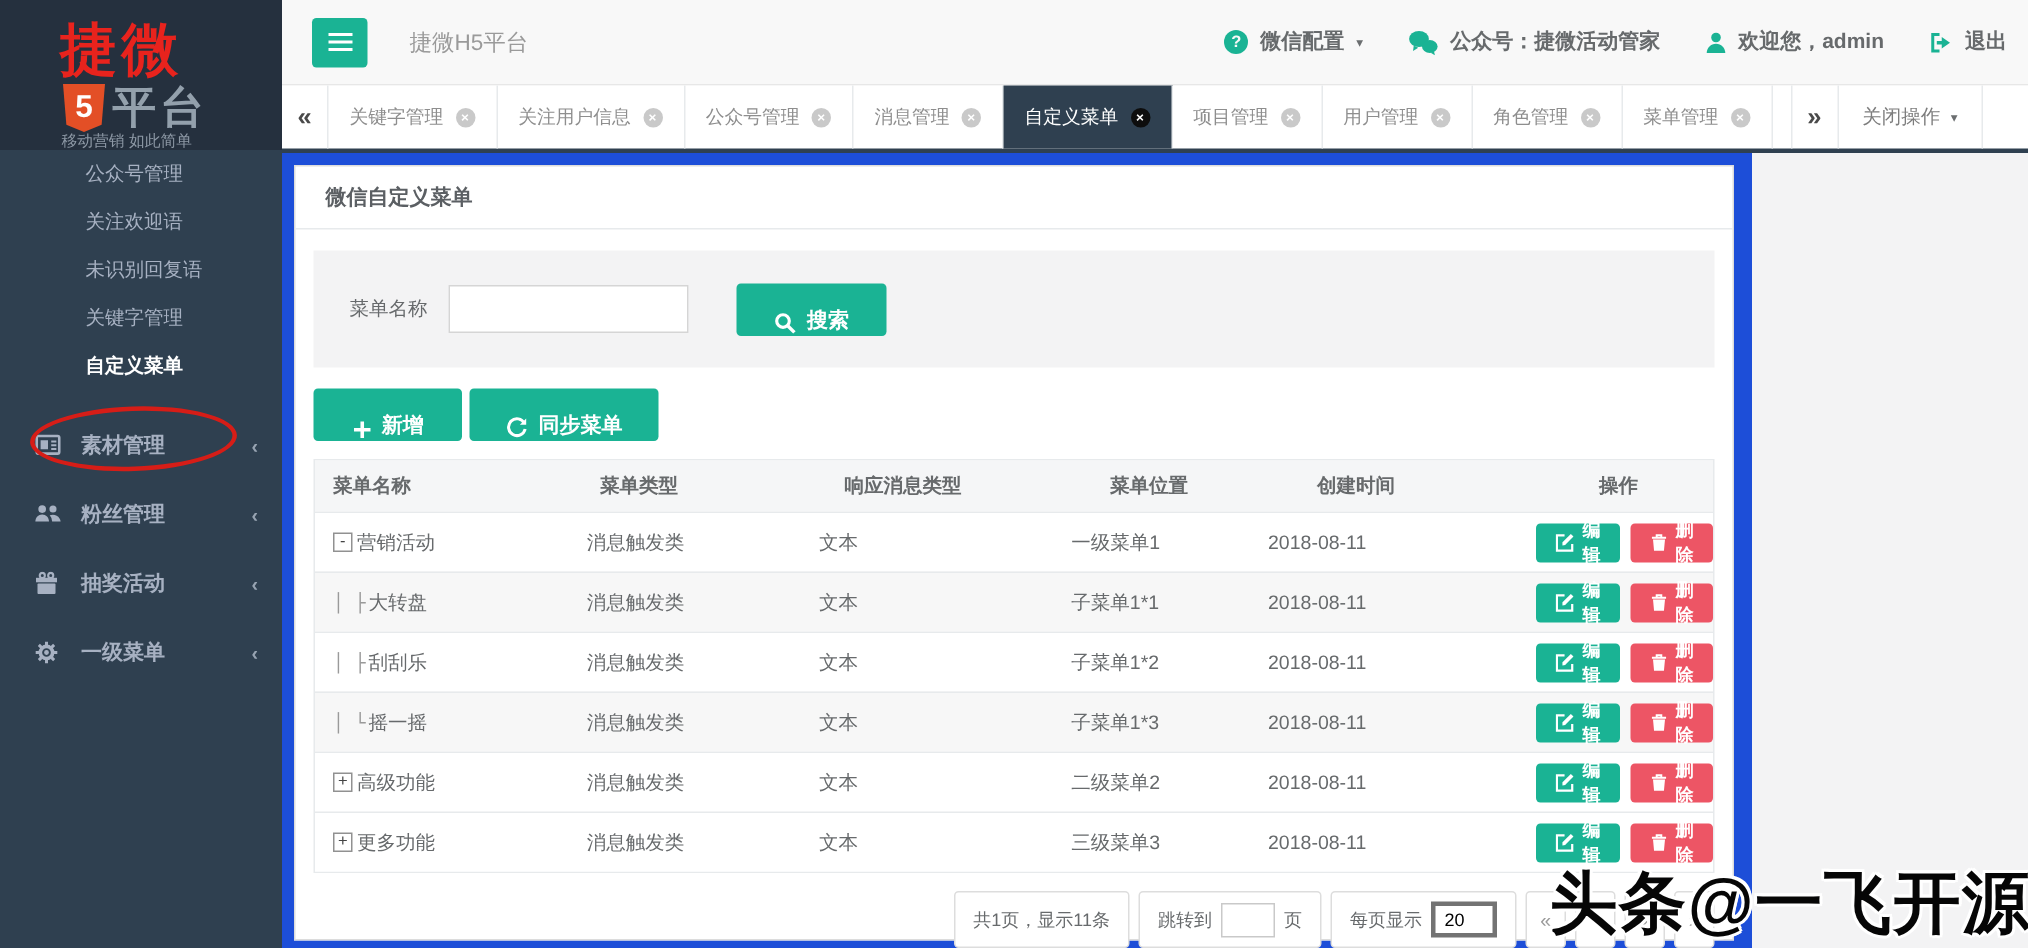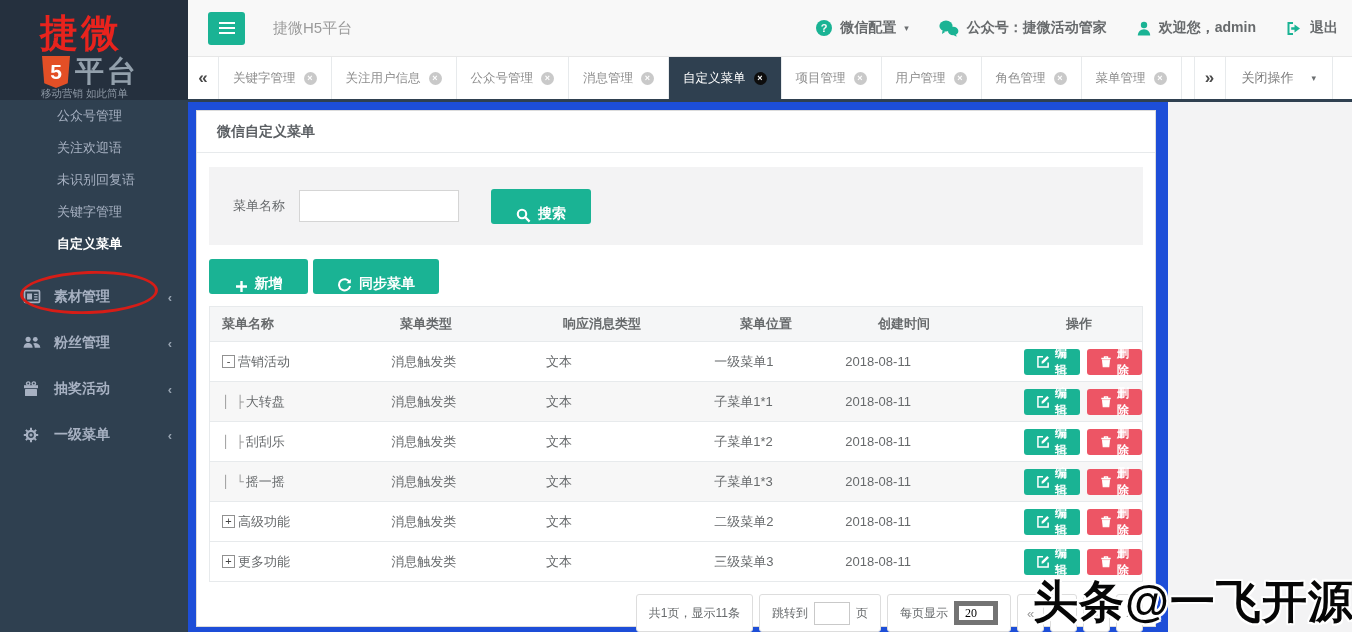--- a/index.html
+++ b/index.html
@@ -52,21 +52,21 @@
   .tab-nav{width:30px;border-right:1px solid #e7eaec;display:flex;align-items:center;justify-content:center;
     color:#4a4a4a;font-size:17px;font-weight:800;cursor:pointer;}
   .tab-nav.right{border-left:1px solid #e7eaec;}
   .tab{display:flex;align-items:center;gap:8px;padding:0 14px;border-right:1px solid #e7eaec;
     font-size:12.5px;color:#8e8e8e;cursor:pointer;white-space:nowrap;}
   .tab .close{width:13px;height:13px;border-radius:50%;background:#c9c9c9;color:#fff;
     font-size:9px;line-height:13px;text-align:center;font-weight:800;flex:0 0 auto;}
   .tab.active{background:#2f4050;color:#fff;}
   .tab.active .close{background:#0d0d0d;}
   .tab-gap{width:12px;}
-  .close-ops{display:flex;align-items:center;gap:18px;padding:0 16px;font-size:13px;color:#7d7d7d;
+  .close-ops{display:flex;align-items:center;gap:7px;padding:0 16px;font-size:13px;color:#7d7d7d;
     border-right:1px solid #e7eaec;cursor:pointer;}
   
   .main{position:absolute;left:188px;top:102px;width:980px;height:530px;background:#1d4ed8;}
   .panel{position:absolute;left:8px;top:8px;right:12px;bottom:5px;background:#fff;border:1px solid #dcdcdc;}
   .panel-title{height:41px;line-height:41px;padding-left:20px;font-size:14px;font-weight:700;
     color:#5b5f63;border-bottom:1px solid #e7eaec;}
   .search-box{margin:14px 12px 0;height:78px;background:#f3f3f4;display:flex;align-items:center;padding-left:24px;box-sizing:border-box;}
   .search-box label{font-size:13px;color:#676a6c;}
   .search-input{width:160px;height:32px;border:1px solid #d5d5d5;background:#fff;margin-left:14px;
     padding:0 8px;font-size:13px;box-sizing:border-box;}
@@ -93,21 +93,21 @@
   .mini-btn{height:26px;padding:0 13px;border:none;border-radius:3px;font-size:12px;font-weight:700;color:#fff;
     display:inline-flex;align-items:center;gap:5px;cursor:pointer;font-family:"Liberation Sans","DejaVu Sans",sans-serif;}
   .mini-btn.edit{background:#1ab394;}
   .mini-btn.del{background:#ed5565;margin-left:7px;}
   
   .pager{display:flex;justify-content:flex-end;gap:6px;margin:12px 12px 4px;font-size:12px;color:#676a6c;}
   .pcell{border:1px solid #ddd;border-radius:3px;background:#fff;height:38px;display:flex;align-items:center;
     padding:0 12px;gap:6px;box-sizing:border-box;}
   .pnav{width:27px;padding:0;justify-content:center;color:#9a9a9a;font-size:13px;cursor:pointer;}
   .jump-input{width:36px;height:23px;border:1px solid #c9c9c9;text-align:center;font-size:12px;box-sizing:border-box;}
-  .pp-input{width:44px;height:24px;border:5px solid #737373;text-align:left;padding-left:6px;font-size:12px;box-sizing:border-box;font-family:Liberation Serif, serif;}
+  .pp-input{width:44px;height:24px;border:3px solid #737373;text-align:left;padding-left:6px;font-size:12px;box-sizing:border-box;}
   
   .watermark{position:absolute;right:-2px;bottom:0px;font-size:45px;font-weight:800;color:#060606;
     letter-spacing:1px;z-index:60;white-space:nowrap;pointer-events:none;
     text-shadow:2px 0 0 #fff,-2px 0 0 #fff,0 2px 0 #fff,0 -2px 0 #fff,
       1.6px 1.6px 0 #fff,-1.6px -1.6px 0 #fff,1.6px -1.6px 0 #fff,-1.6px 1.6px 0 #fff;}
   svg{display:block;}
 </style>
 </head>
 <body>
 

